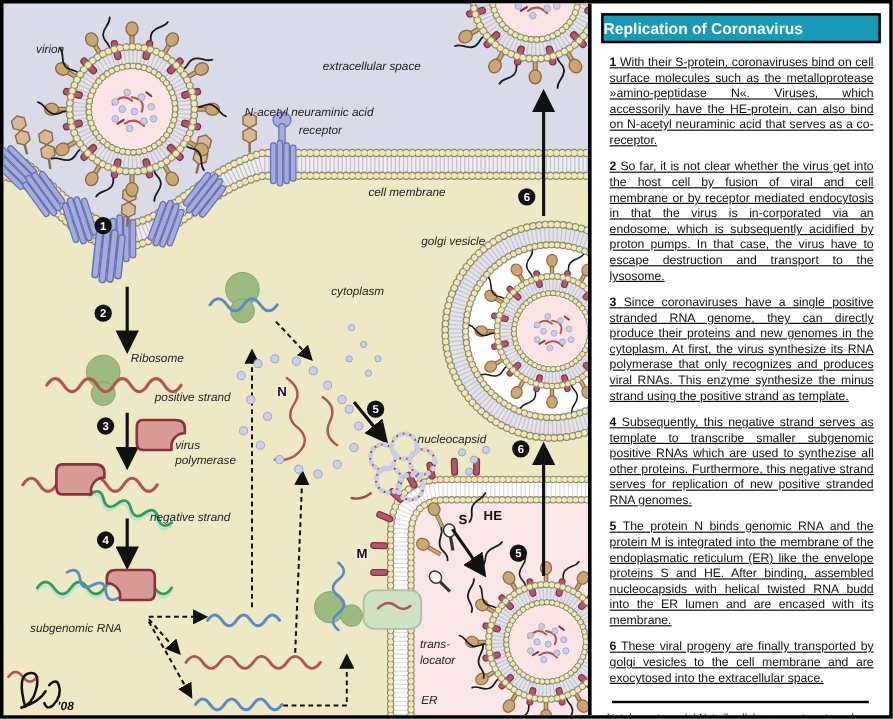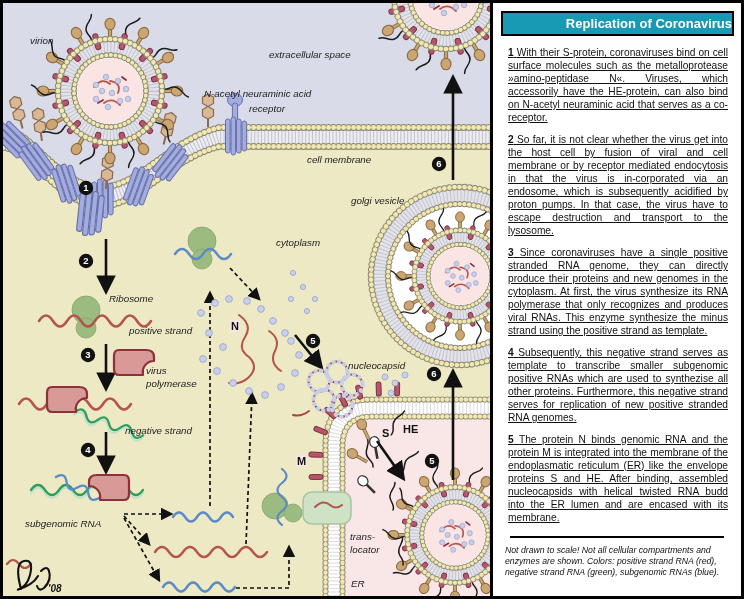--- a/index.html
+++ b/index.html
@@ -1,21 +1,21 @@
 <!DOCTYPE html>
 <html><head>
 <meta charset="utf-8">
 <style>
   html,body{margin:0;padding:0;background:#888;}
   .frame{position:relative;width:744px;height:599px;border:3px solid #000;box-sizing:border-box;
          background:#fff;font-family:"Liberation Sans",sans-serif;overflow:hidden;}
   .left-panel{position:absolute;left:0;top:0;width:487px;height:593px;}
   .right-panel{position:absolute;left:487px;top:0;width:251px;height:593px;border-left:3px solid #000;
                box-sizing:border-box;background:#fff;overflow:hidden;}
-  .hdr{margin:8px 7px 0 8px;height:21px;line-height:21px;text-align:right;background:#1899B4;
+  .hdr{margin:8px 7px 0 8px;height:21px;line-height:21px;text-align:left;background:#1899B4;
        border:2px solid #000;color:#fff;font-weight:bold;font-size:13px;}
   .steps{padding:10px 13px 0 15px;font-size:10.2px;line-height:13px;text-align:justify;color:#111;}
   .steps p{margin:0 0 9px 0;text-decoration:underline;}
   .divider{border-top:2px solid #000;margin:12px 4px 7px 2px;}
   .footer{padding:0 8px 0 12px;font-style:italic;font-size:8.7px;line-height:10.8px;color:#111;}
   .footer p{margin:0 0 1px 0;text-align:left;}
   
   .lbl{font:italic 9.8px "Liberation Sans",sans-serif;fill:#222;}
   .lblb{font:bold 11px "Liberation Sans",sans-serif;fill:#111;paint-order:stroke;stroke:#F9E7E7;stroke-width:3px;}
   .sa{stroke:#111;stroke-width:2.6;marker-end:url(#ah);}
@@ -392,20 +392,21 @@
   </div>
 
   <div class="right-panel">
     <div class="hdr">Replication of Coronavirus</div>
     <div class="steps">
       <p><b>1</b> <span>With their S-protein, coronaviruses bind on cell surface molecules such as the metalloprotease »amino-peptidase N«. Viruses, which accessorily have the HE-protein, can also bind on N-acetyl neuraminic acid that serves as a co-receptor.</span></p>
       <p><b>2</b> <span>So far, it is not clear whether the virus get into the host cell by fusion of viral and cell membrane or by receptor mediated endocytosis in that the virus is in-corporated via an endosome, which is subsequently acidified by proton pumps. In that case, the virus have to escape destruction and transport to the lysosome.</span></p>
       <p><b>3</b> <span>Since coronaviruses have a single positive stranded RNA genome, they can directly produce their proteins and new genomes in the cytoplasm. At first, the virus synthesize its RNA polymerase that only recognizes and produces viral RNAs. This enzyme synthesize the minus strand using the positive strand as template.</span></p>
       <p><b>4</b> <span>Subsequently, this negative strand serves as template to transcribe smaller subgenomic positive RNAs which are used to synthezise all other proteins. Furthermore, this negative strand serves for replication of new positive stranded RNA genomes.</span></p>
       <p><b>5</b> <span>The protein N binds genomic RNA and the protein M is integrated into the membrane of the endoplasmatic reticulum (ER) like the envelope proteins S and HE. After binding, assembled nucleocapsids with helical twisted RNA budd into the ER lumen and are encased with its membrane.</span></p>
+      <p><b>6</b> <span>These viral progeny are finally transported by golgi vesicles to the cell membrane and are exocytosed into the extracellular space.</span></p>
       <div class="divider"></div>
     </div>
     <div class="footer">
       <p>Not drawn to scale! Not all cellular compartments and enzymes are shown. Colors: positive strand RNA (red), negative strand RNA (green), subgenomic RNAs (blue).</p>
 
     </div>
   </div>
 
 </div>
 

